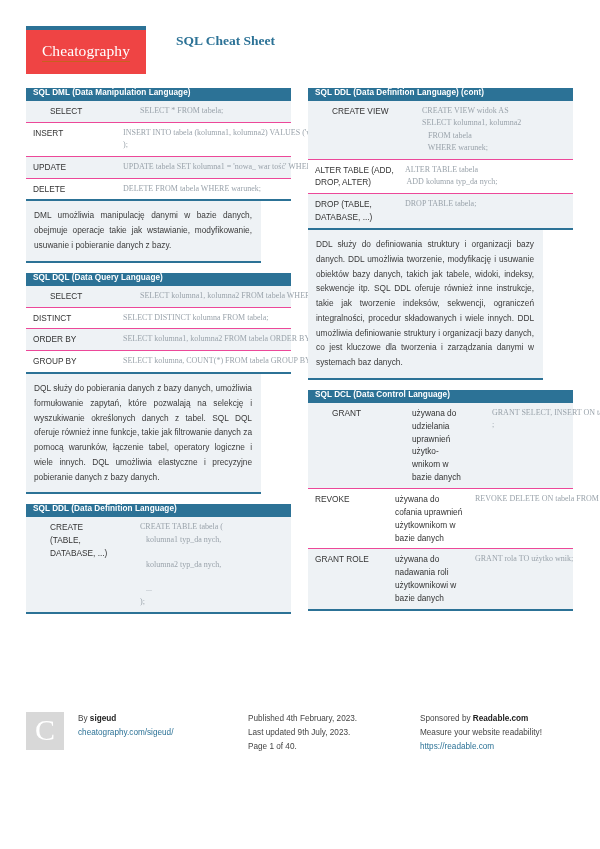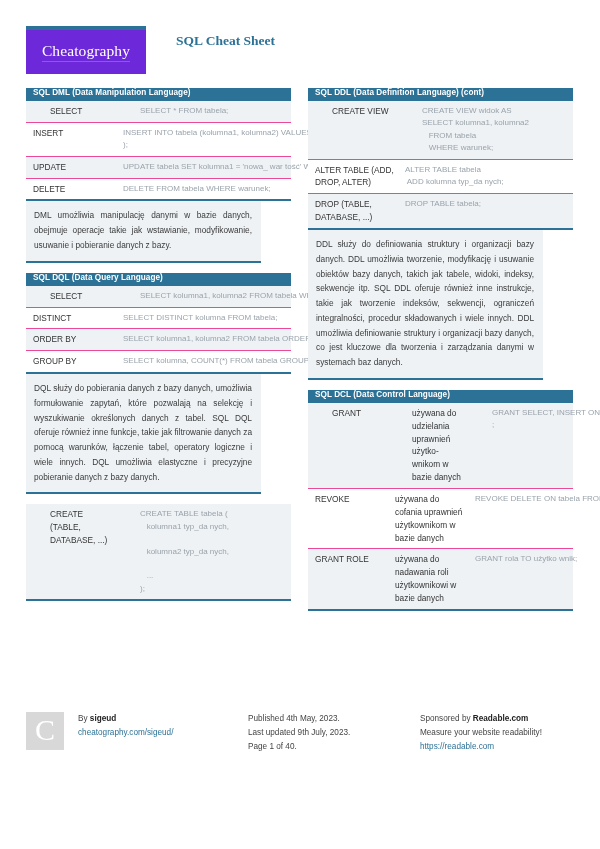--- a/index.html
+++ b/index.html
@@ -7,21 +7,21 @@
     width:600px;height:849px;position:relative;overflow:hidden;
     font-family:"Liberation Sans", sans-serif;
     color:#3b3b3b;
   }
   .page{position:absolute;left:0;top:0;width:600px;height:849px;overflow:hidden;}
 
   
   .header{position:absolute;left:26px;top:26px;width:548px;height:56px;}
   .logo{
     position:absolute;left:0;top:0;width:120px;height:48px;
-    background:#6d28d9;border-top:4px solid #2c7296;
+    background:#ef4444;border-top:4px solid #2c7296;
     box-sizing:border-box;
     display:flex;align-items:center;justify-content:center;
   }
   .logo-text{
     font-family:"Liberation Serif", serif;
     font-size:15.5px;color:#ffffff;letter-spacing:.1px;
     border-bottom:1.4px solid #c8601e;padding-bottom:1px;
     white-space:nowrap;
   }
   .title-block{position:absolute;left:150px;top:5px;}
@@ -66,21 +66,21 @@
     border-top:1px solid #ec4899;
     overflow:visible;
     white-space:normal;
     word-break:break-word;
   }
   .tbl tr:first-child td{border-top:none;padding-left:24px;}
   td.k{width:62px;color:#333;}
   td.k2{width:52px;color:#333;}
   td.desc{width:52px;color:#333;}
   td.code{
-    font-family:Liberation Sans, sans-serif;
+    font-family:Liberation Serif, serif;
     font-size:8px;color:#9aa3ab;
     white-space:pre;
     overflow:visible;
   }
   
   .tbl{position:relative;}
 
   .note{
     background:#eef2f5;
     border-bottom:2px solid #2c7296;
@@ -169,20 +169,21 @@
         <tr class="even">
           <td class="k">GROUP BY</td>
           <td class="code">SELECT kolumna, COUNT(*) FROM tabela GROUP BY kolumna;</td>
         </tr>
       </tbody>
         </table>
       <div class="note">DQL służy do pobierania danych z bazy danych, umożliwia formułowanie zapytań, które pozwalają na selekcję i wyszukiwanie określonych danych z tabel. SQL DQL oferuje również inne funkcje, takie jak filtrowanie danych za pomocą warunków, łączenie tabel, operatory logiczne i wiele innych. DQL umożliwia elastyczne i precyzyjne pobieranie danych z bazy danych.</div>
     </div>
 
     <div class="block">
+      <div class="block-head">SQL DDL (Data Definition Language)</div>
       <table class="tbl">
         <tbody>
             <tr class="odd">
           <td class="k">CREATE (TABLE, DATABASE, ...)</td>
           <td class="code">CREATE TABLE tabela (
    kolumna1 typ_da nych,
 
    kolumna2 typ_da nych,
 
    ...
@@ -249,21 +250,21 @@
 
   <div class="footer">
     <div class="f-logo">
       <span>C</span>
     </div>
     <div class="fcol f1">
       <div><span>By </span><b>sigeud</b></div>
       <a href="#">cheatography.com/sigeud/</a>
     </div>
     <div class="fcol f2">
-      <div>Published 4th May, 2023.</div>
+      <div>Published 4th February, 2023.</div>
       <div>Last updated 9th July, 2023.</div>
       <div>Page 1 of 40.</div>
     </div>
     <div class="fcol f3">
       <div><span>Sponsored by </span><b>Readable.com</b></div>
       <div>Measure your website readability!</div>
       <a href="#">https://readable.com</a>
     </div>
   </div>
 

